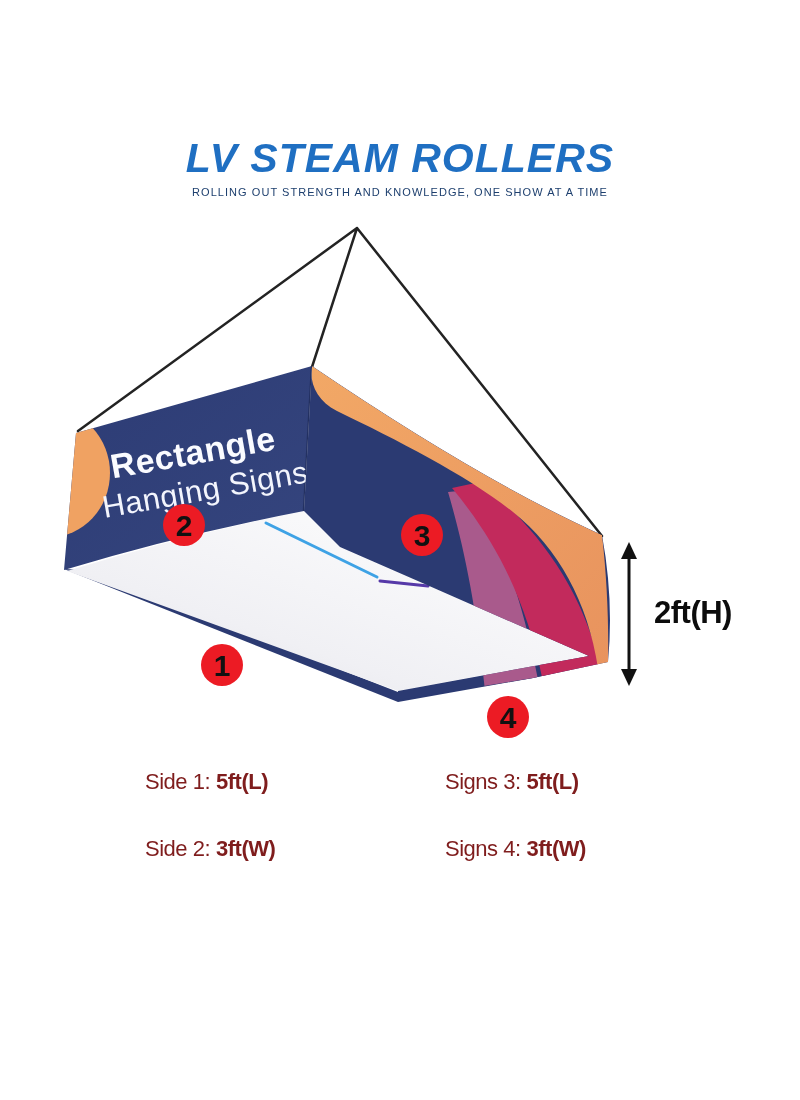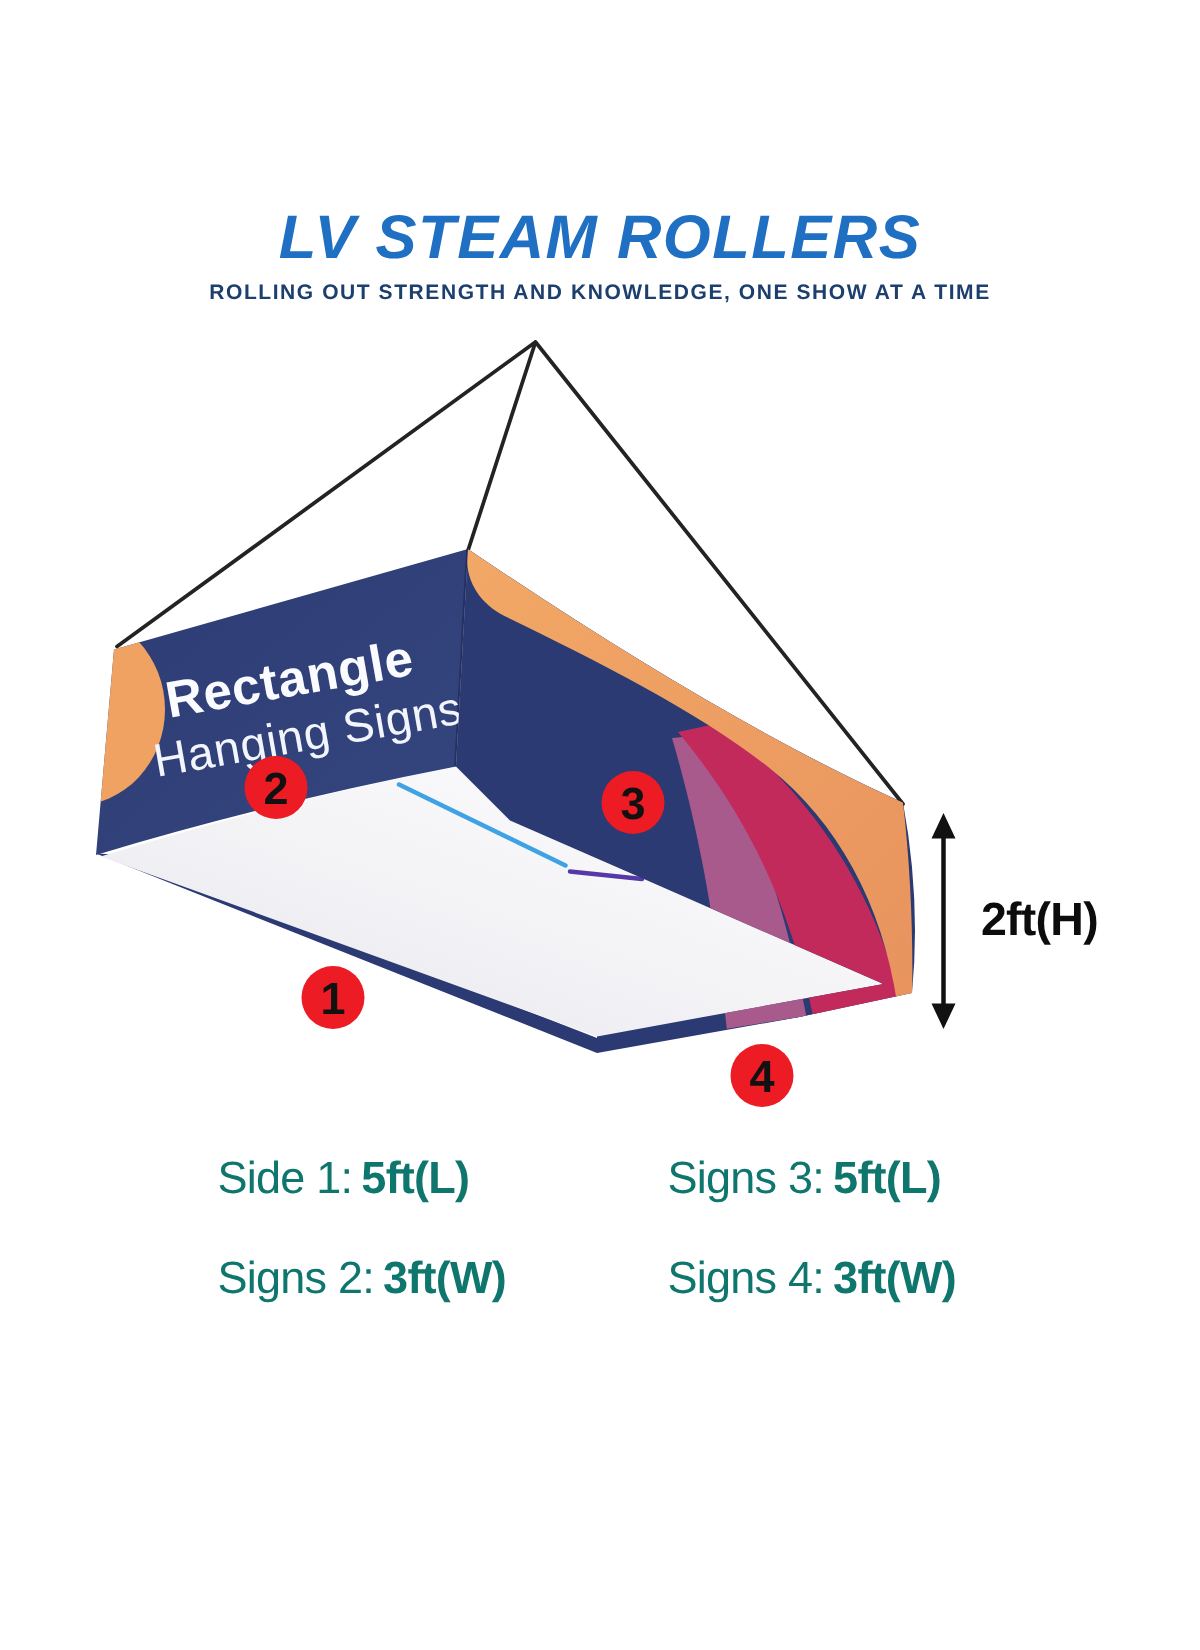--- a/index.html
+++ b/index.html
@@ -7,26 +7,26 @@
     width:800px;height:1100px;position:relative;background:#ffffff;
     font-family:"Liberation Sans", sans-serif;overflow:hidden;
   }
   .logo-title{
     position:absolute;left:0;right:0;top:135px;text-align:center;
     font-size:41px;font-weight:800;font-style:italic;letter-spacing:1px;
     color:#1f6fc2;white-space:nowrap;
   }
   .logo-tagline{
     position:absolute;left:0;right:0;top:186px;text-align:center;
-    font-size:14px;font-weight:700;letter-spacing:1.05px;
+    font-size:11px;font-weight:400;letter-spacing:1.05px;
     color:#1d3f6e;white-space:nowrap;
   }
   .diagram-svg{position:absolute;left:0;top:0;width:800px;height:1100px;}
   .side-label{
-    position:absolute;font-size:30px;color:#0f766e;letter-spacing:-0.5px;
+    position:absolute;font-size:22px;color:#7f1d1d;letter-spacing:-0.5px;
     white-space:nowrap;
   }
   .side-label .v{font-weight:700;margin-left:6px;}
   .s1{left:145px;top:769px;}
   .s3{left:445px;top:769px;}
   .s2{left:145px;top:836px;}
   .s4{left:445px;top:836px;}
   .panel-word1{font-weight:700;font-size:34px;letter-spacing:0.5px;}
   .panel-word2{font-weight:400;font-size:31px;letter-spacing:0.5px;}
   .marker-num{font-weight:700;font-size:30px;}
@@ -113,17 +113,17 @@
   <text class="height-text" x="654" y="623" fill="#0c0c0c">2ft(H)</text>
 </svg>
 
 <div class="side-label s1">
   <span>Side 1:</span><span class="v">5ft(L)</span>
 </div>
 <div class="side-label s3">
   <span>Signs 3:</span><span class="v">5ft(L)</span>
 </div>
 <div class="side-label s2">
-  <span>Signs 2:</span><span class="v">3ft(W)</span>
+  <span>Side 2:</span><span class="v">3ft(W)</span>
 </div>
 <div class="side-label s4">
   <span>Signs 4:</span><span class="v">3ft(W)</span>
 </div>
 
 </body></html>

